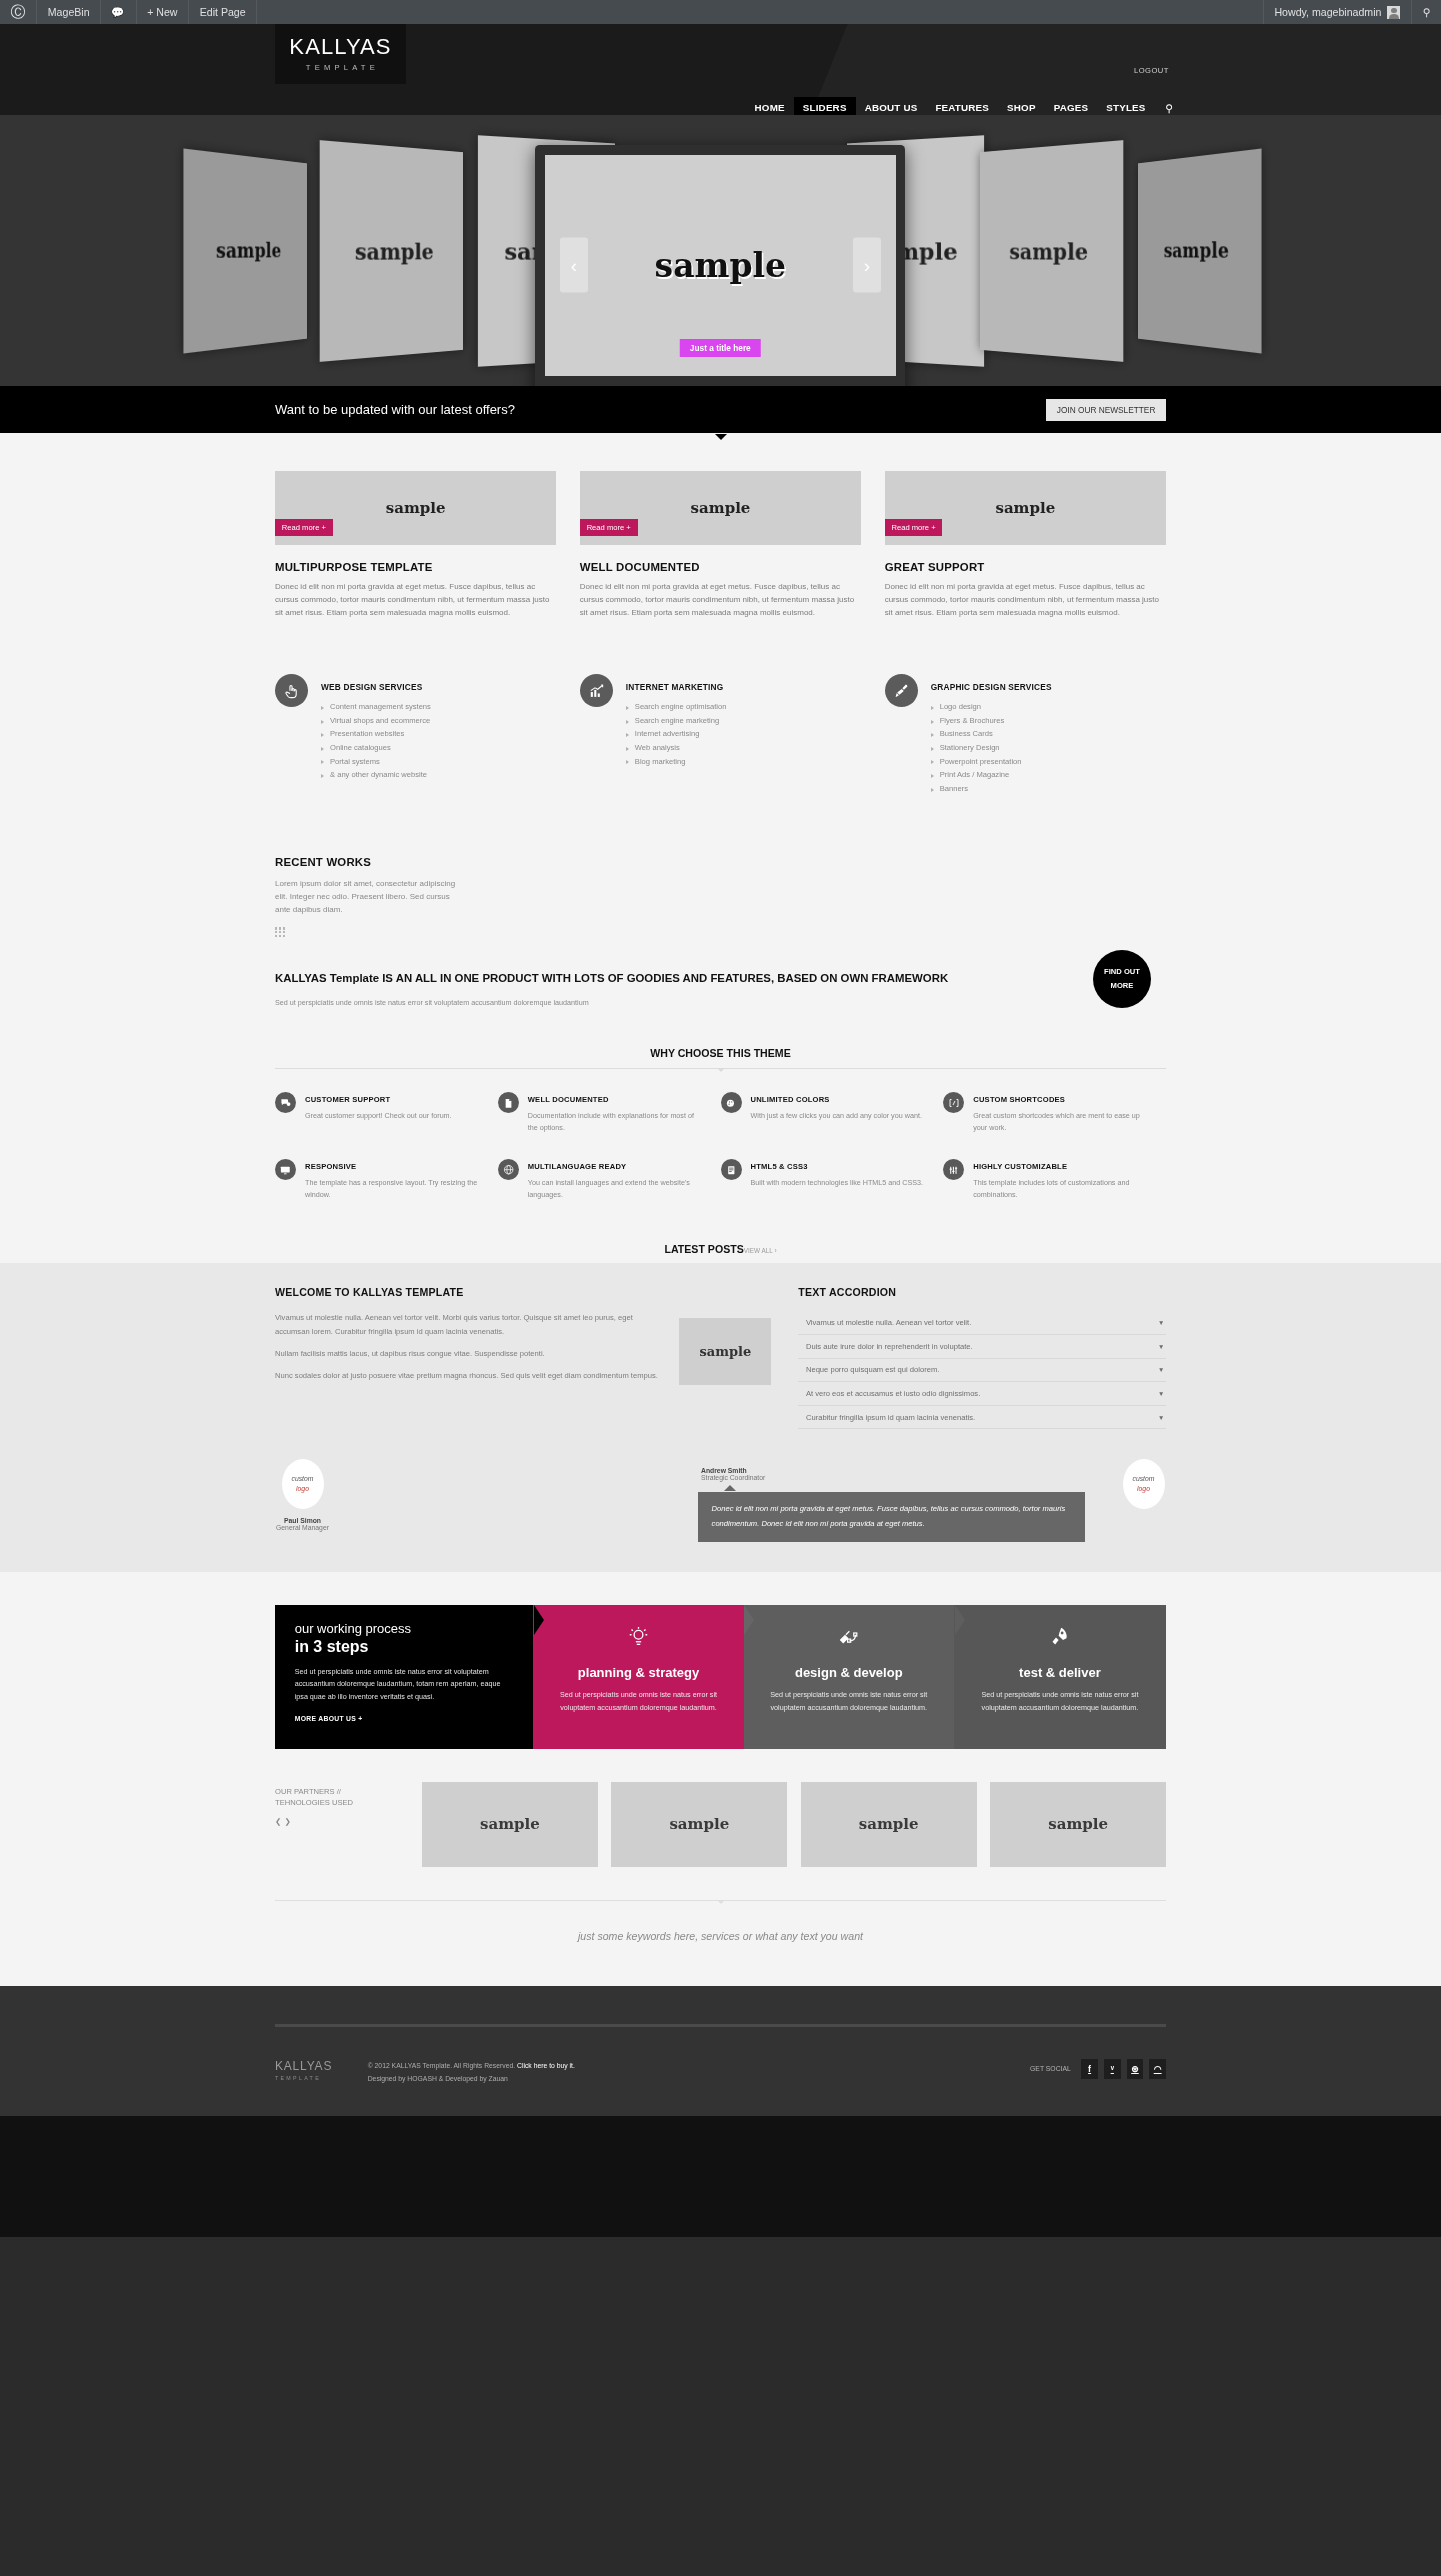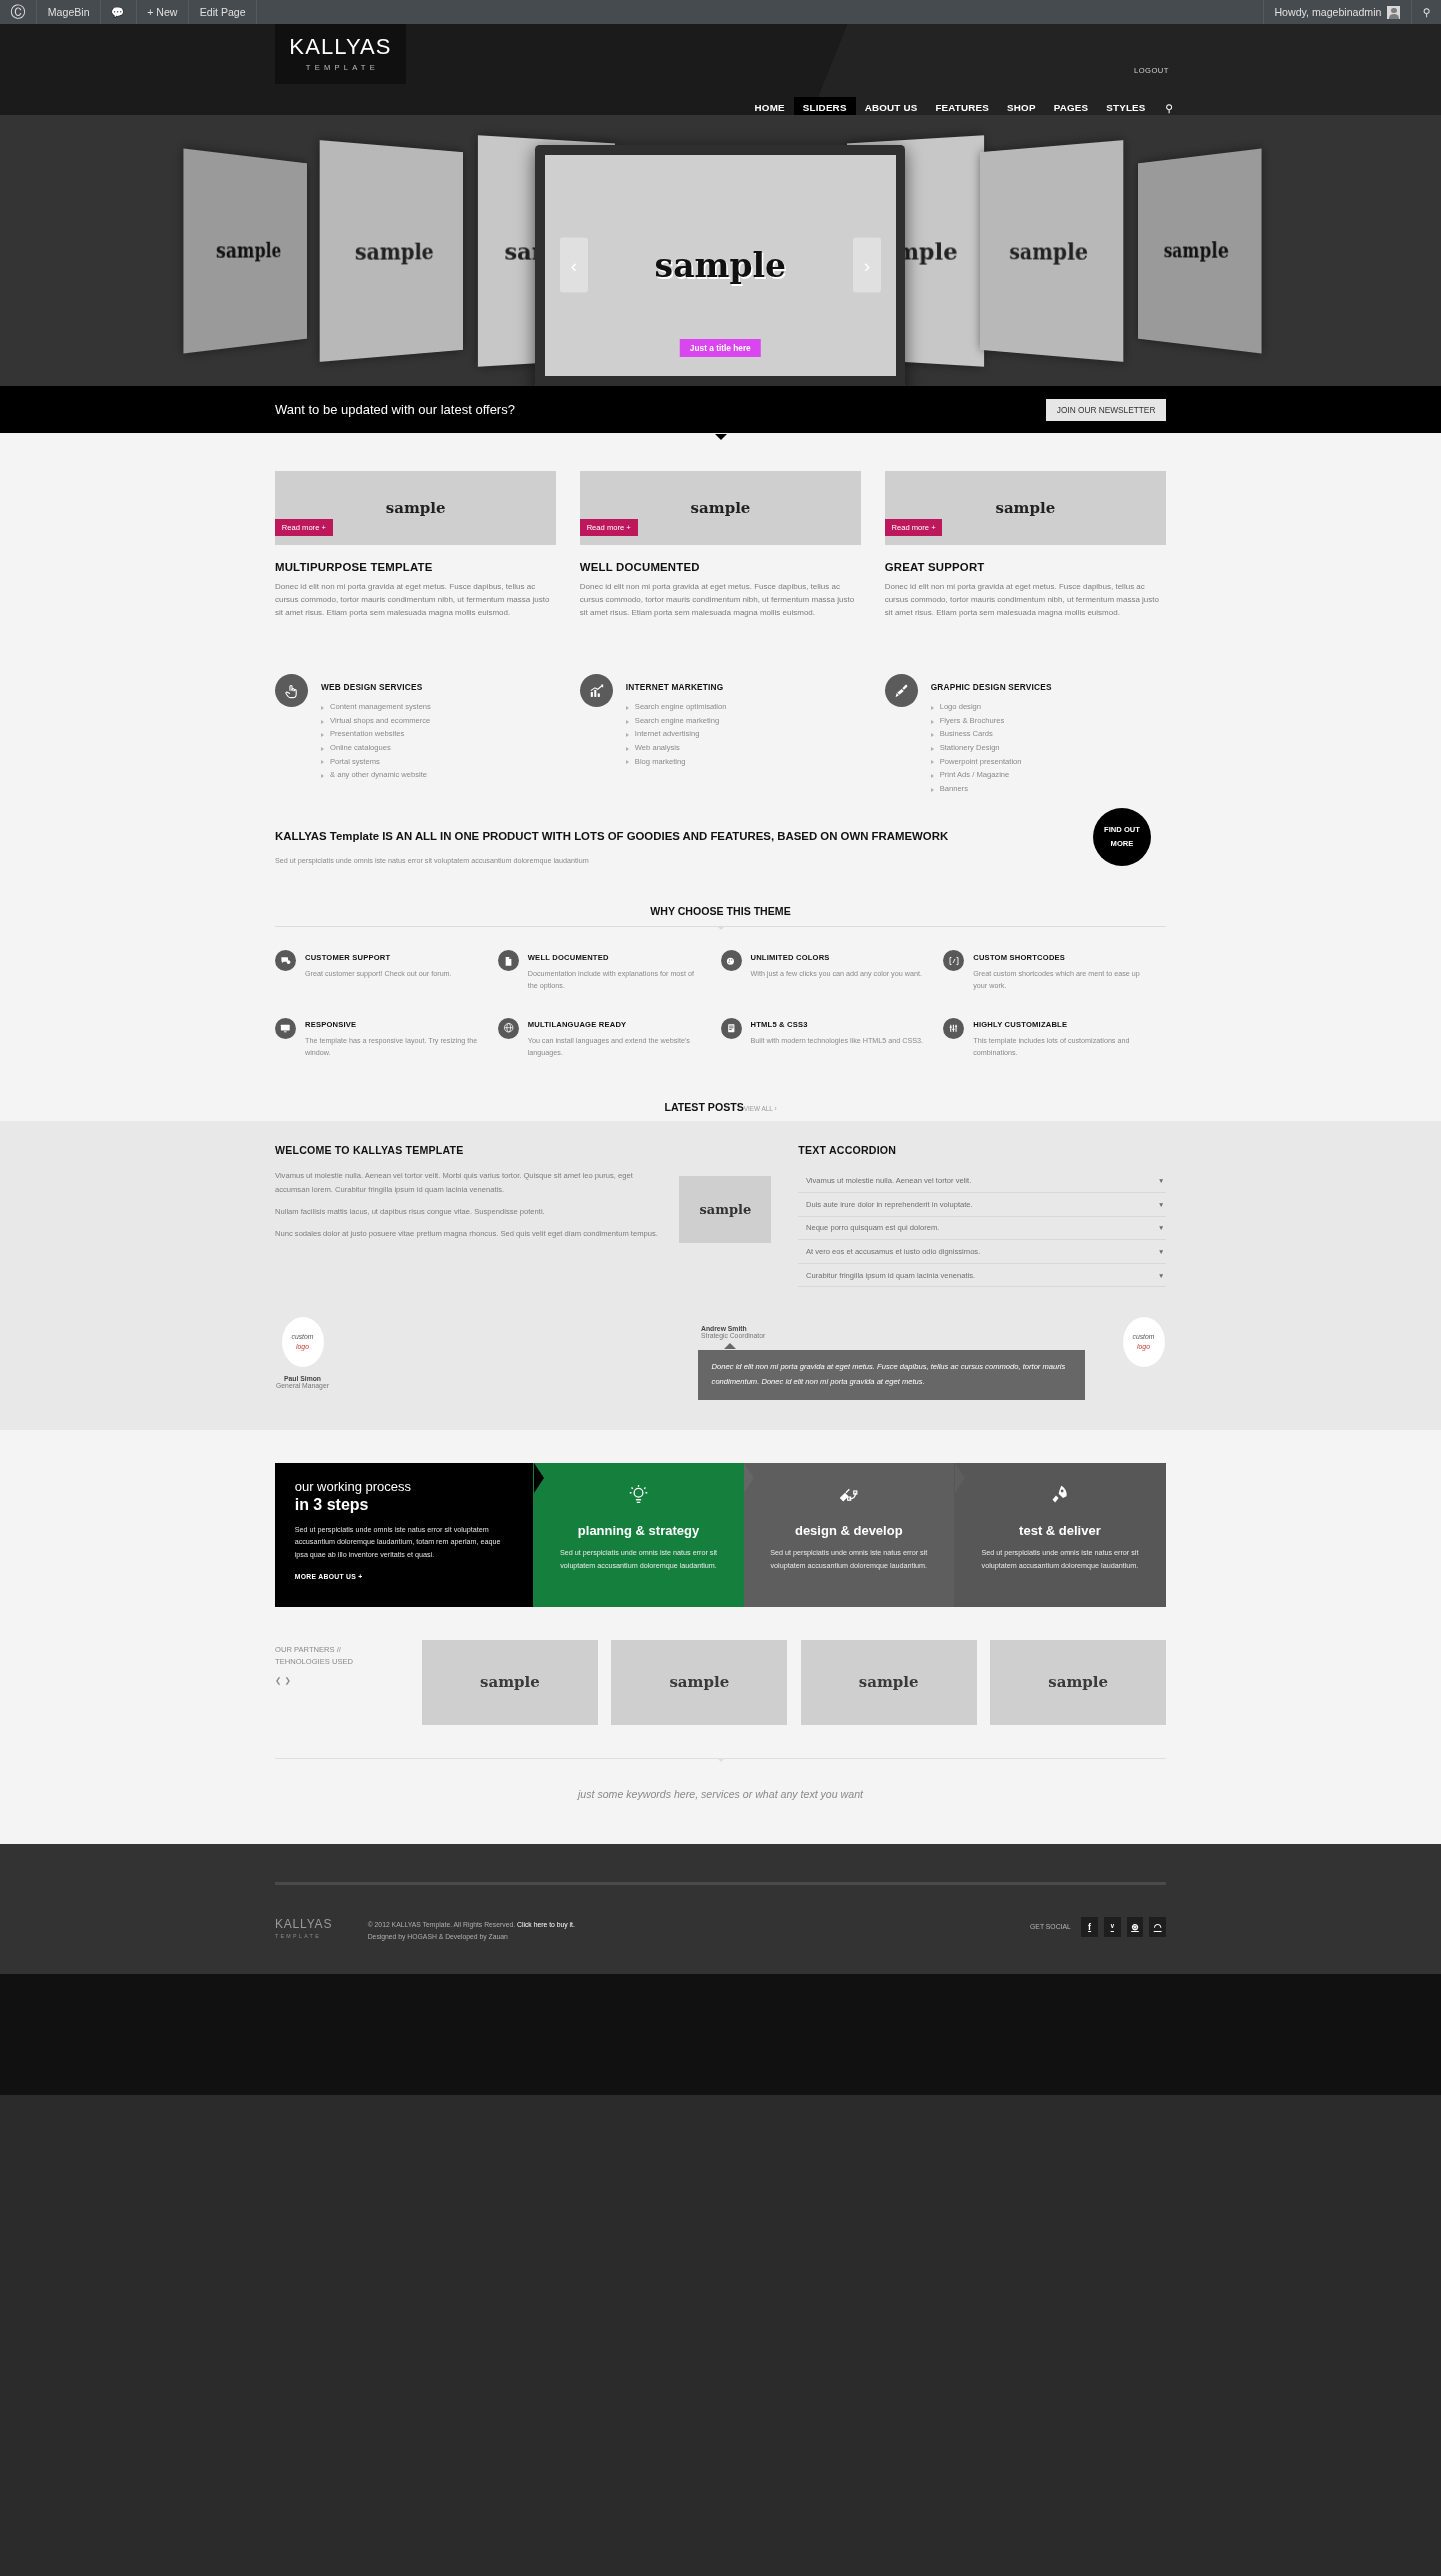--- a/index.html
+++ b/index.html
@@ -138,21 +138,21 @@
   .testi2{flex-direction:column;}
   .testi2-head{padding-left:3px;}
   .bubble-dark{background:#676767;color:#fff;font-style:italic;font-size:7.6px;line-height:1.9;padding:10.6px 13.6px;position:relative;margin-top:10.6px;}
   .bubble-dark::before{content:"";position:absolute;left:26px;top:-6.8px;border-left:6px solid transparent;border-right:6px solid transparent;border-bottom:6.8px solid #676767;}
 
   
   .process-sec{background:#f4f4f4;padding:33px 0 7.6px;}
   .process{display:flex;height:144px;}
   .step{position:relative;padding:16.7px 19.7px;color:#fff;}
   .step0{background:#000;width:29%;}
-  .step1{background:#15803d;width:23.6%;text-align:center;}
+  .step1{background:#be185d;width:23.6%;text-align:center;}
   .step2{background:#5e5e5e;width:23.6%;text-align:center;}
   .step3{background:#575757;width:23.8%;text-align:center;}
   .step .notch{position:absolute;right:-10.6px;top:0;width:0;height:0;border-top:15px solid transparent;border-bottom:15px solid transparent;border-left:10.6px solid;z-index:4;}
   .step0 .notch{border-left-color:#000;}
   .step1 .notch{border-left-color:#666;}
   .step2 .notch{border-left-color:#5e5e5e;}
   .proc-t1{font-size:13px;font-weight:300;}
   .proc-t2{font-size:16px;font-weight:bold;margin-top:1.5px;}
   .proc-p{font-size:7.2px;line-height:1.75;margin-top:9.8px;color:#e3e3e3;}
   .proc-more{font-size:6.8px;font-weight:bold;margin-top:12px;letter-spacing:0.3px;}
@@ -354,20 +354,35 @@
             <li>Business Cards</li>
             <li>Stationery Design</li>
             <li>Powerpoint presentation</li>
             <li>Print Ads / Magazine</li>
             <li>Banners</li>
           </ul>
         </div>
       </div>
     </div>
 
+    <div class="recent">
+      <h2>RECENT WORKS</h2>
+      <p>Lorem ipsum dolor sit amet, consectetur adipiscing elit. Integer nec odio. Praesent libero. Sed cursus ante dapibus diam.</p>
+      <div class="grid-dots">
+        <i></i>
+          <i></i>
+          <i></i>
+          <i></i>
+          <i></i>
+          <i></i>
+          <i></i>
+          <i></i>
+          <i></i>
+      </div>
+    </div>
 
     <div class="tagline">
       <h2>KALLYAS Template IS AN ALL IN ONE PRODUCT WITH LOTS OF GOODIES AND FEATURES, BASED ON OWN FRAMEWORK</h2>
       <p>Sed ut perspiciatis unde omnis iste natus error sit voluptatem accusantium doloremque laudantium</p>
       <div class="findout">
         <span>FIND OUT</span>
         <span>MORE</span>
       </div>
     </div>
 

